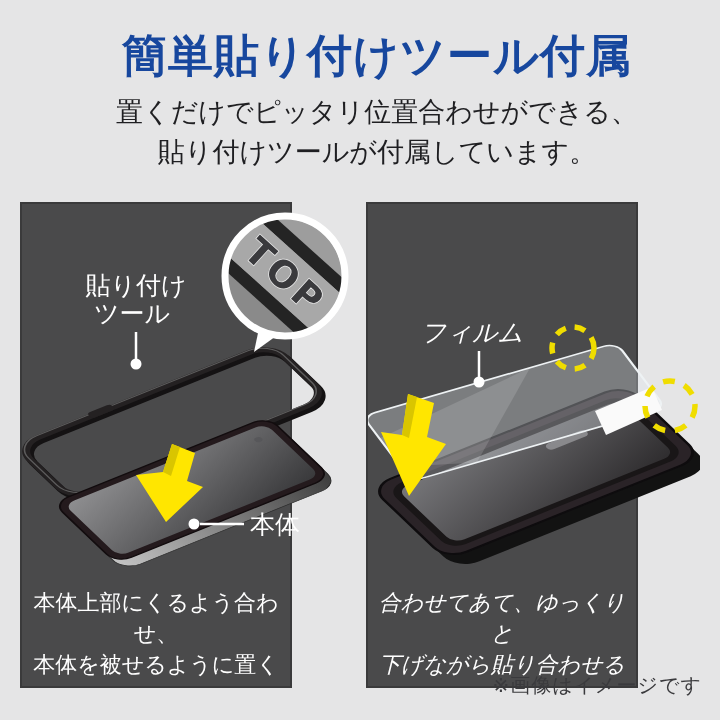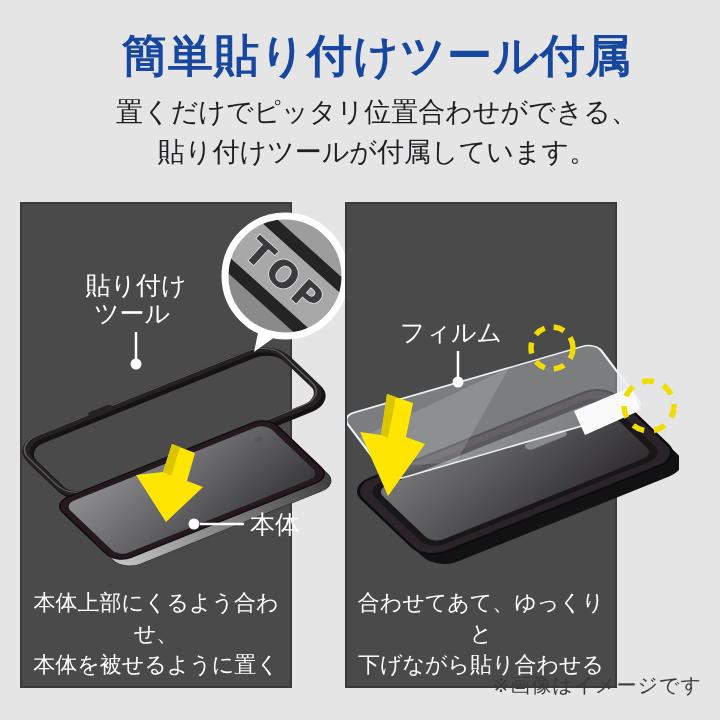--- a/index.html
+++ b/index.html
@@ -15,21 +15,21 @@
     color:#17479e;
   }
   .subtitle{
     margin-top:8px;font-size:27px;line-height:40px;color:#1f1f22;font-weight:500;
   }
   .panel{
     position:absolute;top:202px;width:272px;height:486px;
     background:#4a4a4b;border:2px solid #3a3a3b;box-sizing:border-box;
   }
   .panel-left{left:20px;}
-  .panel-right{left:345px;}
+  .panel-right{left:366px;font-style:italic;}
   .illus{position:absolute;top:0;left:0;width:332px;height:382px;display:block;}
   .caption{
     position:absolute;left:0;bottom:6px;width:100%;
     text-align:center;color:#ffffff;
     font-size:22px;line-height:31px;font-weight:500;
   }
   .caption b{font-size:23px;font-weight:800;margin-right:2px;}
   .footnote{
     position:absolute;top:672px;right:18px;
     font-size:20px;color:#3a3a3d;letter-spacing:1px;

